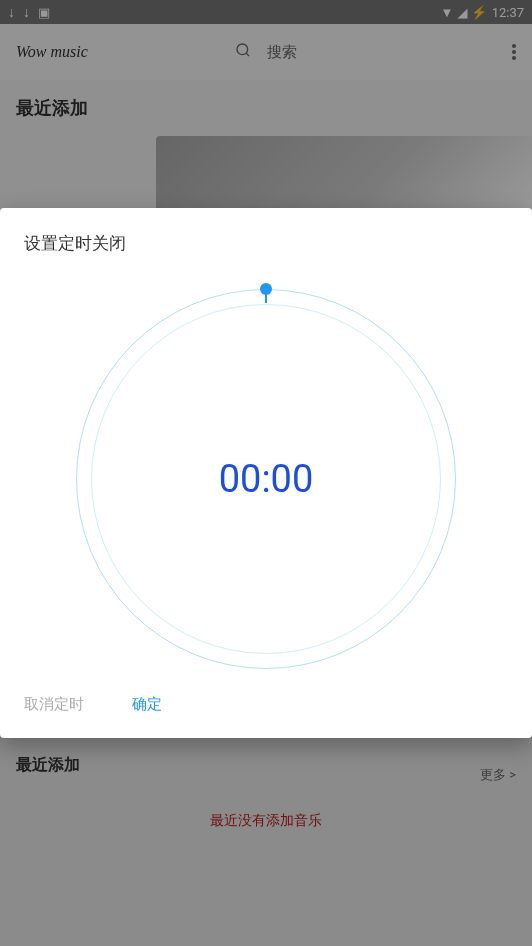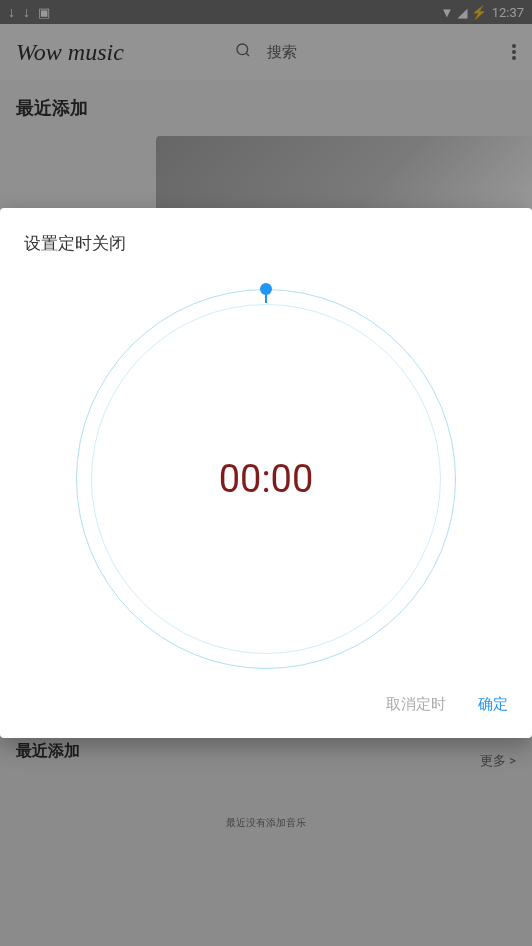--- a/index.html
+++ b/index.html
@@ -50,21 +50,21 @@
       background: #f5f5f5;
       display: flex;
       align-items: center;
       padding: 0 16px;
       position: relative;
     }
     
     .app-title {
       font-family: cursive;
       font-style: italic;
-      font-size: 24px;
+      font-size: 16px;
       color: #333;
     }
     
     .search-container {
       position: absolute;
       left: 50%;
       transform: translateX(-50%);
       display: flex;
       align-items: center;
       gap: 16px;
@@ -158,23 +158,23 @@
     }
     
     .more-link {
       font-size: 13px;
       color: #666;
       margin-top: 20px;
     }
     
     .empty-text {
       text-align: center;
-      color: #737373;
-      font-size: 10px;
-      margin-top: 46px;
+      color: #b91c1c;
+      font-size: 14px;
+      margin-top: 28px;
     }
     
     .overlay {
       position: absolute;
       top: 0;
       left: 0;
       right: 0;
       bottom: 0;
       background: rgba(0, 0, 0, 0.4);
       display: flex;
@@ -252,27 +252,26 @@
       background: #2196F3;
     }
     
     .timer-display {
       position: absolute;
       top: 50%;
       left: 50%;
       transform: translate(-50%, -50%);
       font-size: 38px;
       font-weight: 400;
-      color: #7f1d1d;
+      color: #1d4ed8;
     }
     
     .dialog-actions {
       display: flex;
-      justify-content: flex-end;
-      gap: 32px;
+      gap: 48px;
       margin-top: 16px;
     }
     
     .btn-cancel {
       color: #aaa;
       font-size: 15px;
       background: none;
       border: none;
       cursor: pointer;
     }

